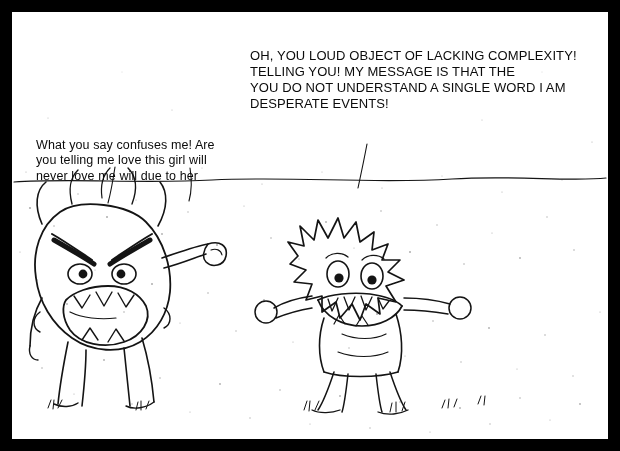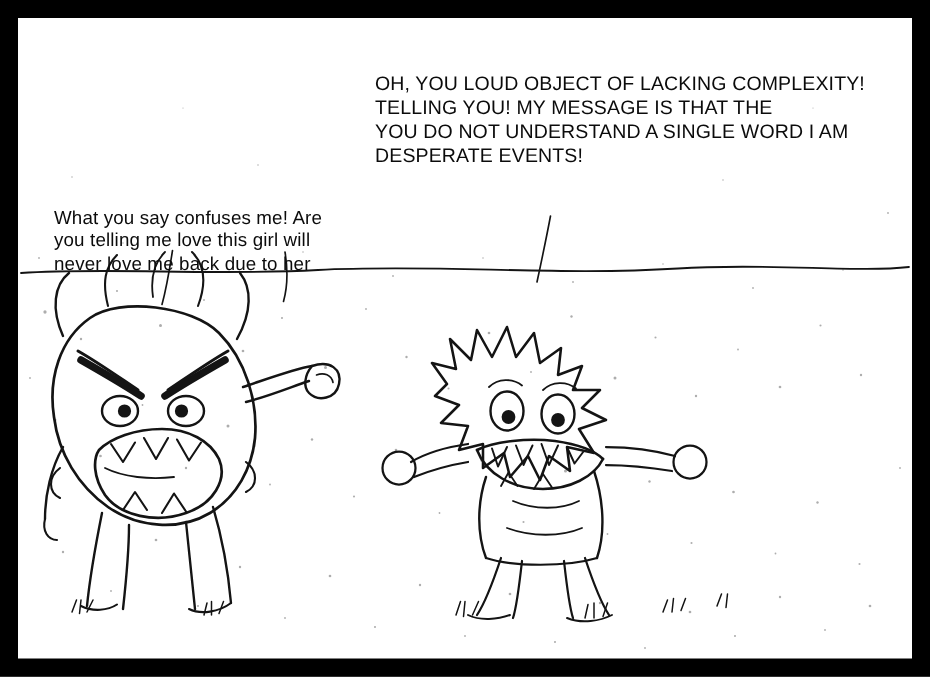--- a/index.html
+++ b/index.html
@@ -287,21 +287,21 @@
           <path class="ink" stroke-width="1" d="M430 396 l 3 -8 M436 396 l 1 -9 M442 395 l 3 -8"></path>
           <path class="ink" stroke-width="1" d="M466 392 l 3 -8 M472 393 l 1 -9"></path>
         </g>
 
       </svg>
     </div>
 
     <div class="speech" id="speech-left">
       <div>What you say confuses me! Are</div>
       <div>you telling me love this girl will</div>
-      <div>never love me back due to her</div>
+      <div>never love me will due to her</div>
     </div>
 
     <div class="speech" id="speech-right">
       <div class="line">OH, YOU LOUD OBJECT OF LACKING COMPLEXITY!</div>
       <div class="line">TELLING YOU! MY MESSAGE IS THAT THE</div>
       <div class="line">YOU DO NOT UNDERSTAND A SINGLE WORD I AM</div>
       <div class="line">DESPERATE EVENTS!</div>
     </div>
 
   </div>

